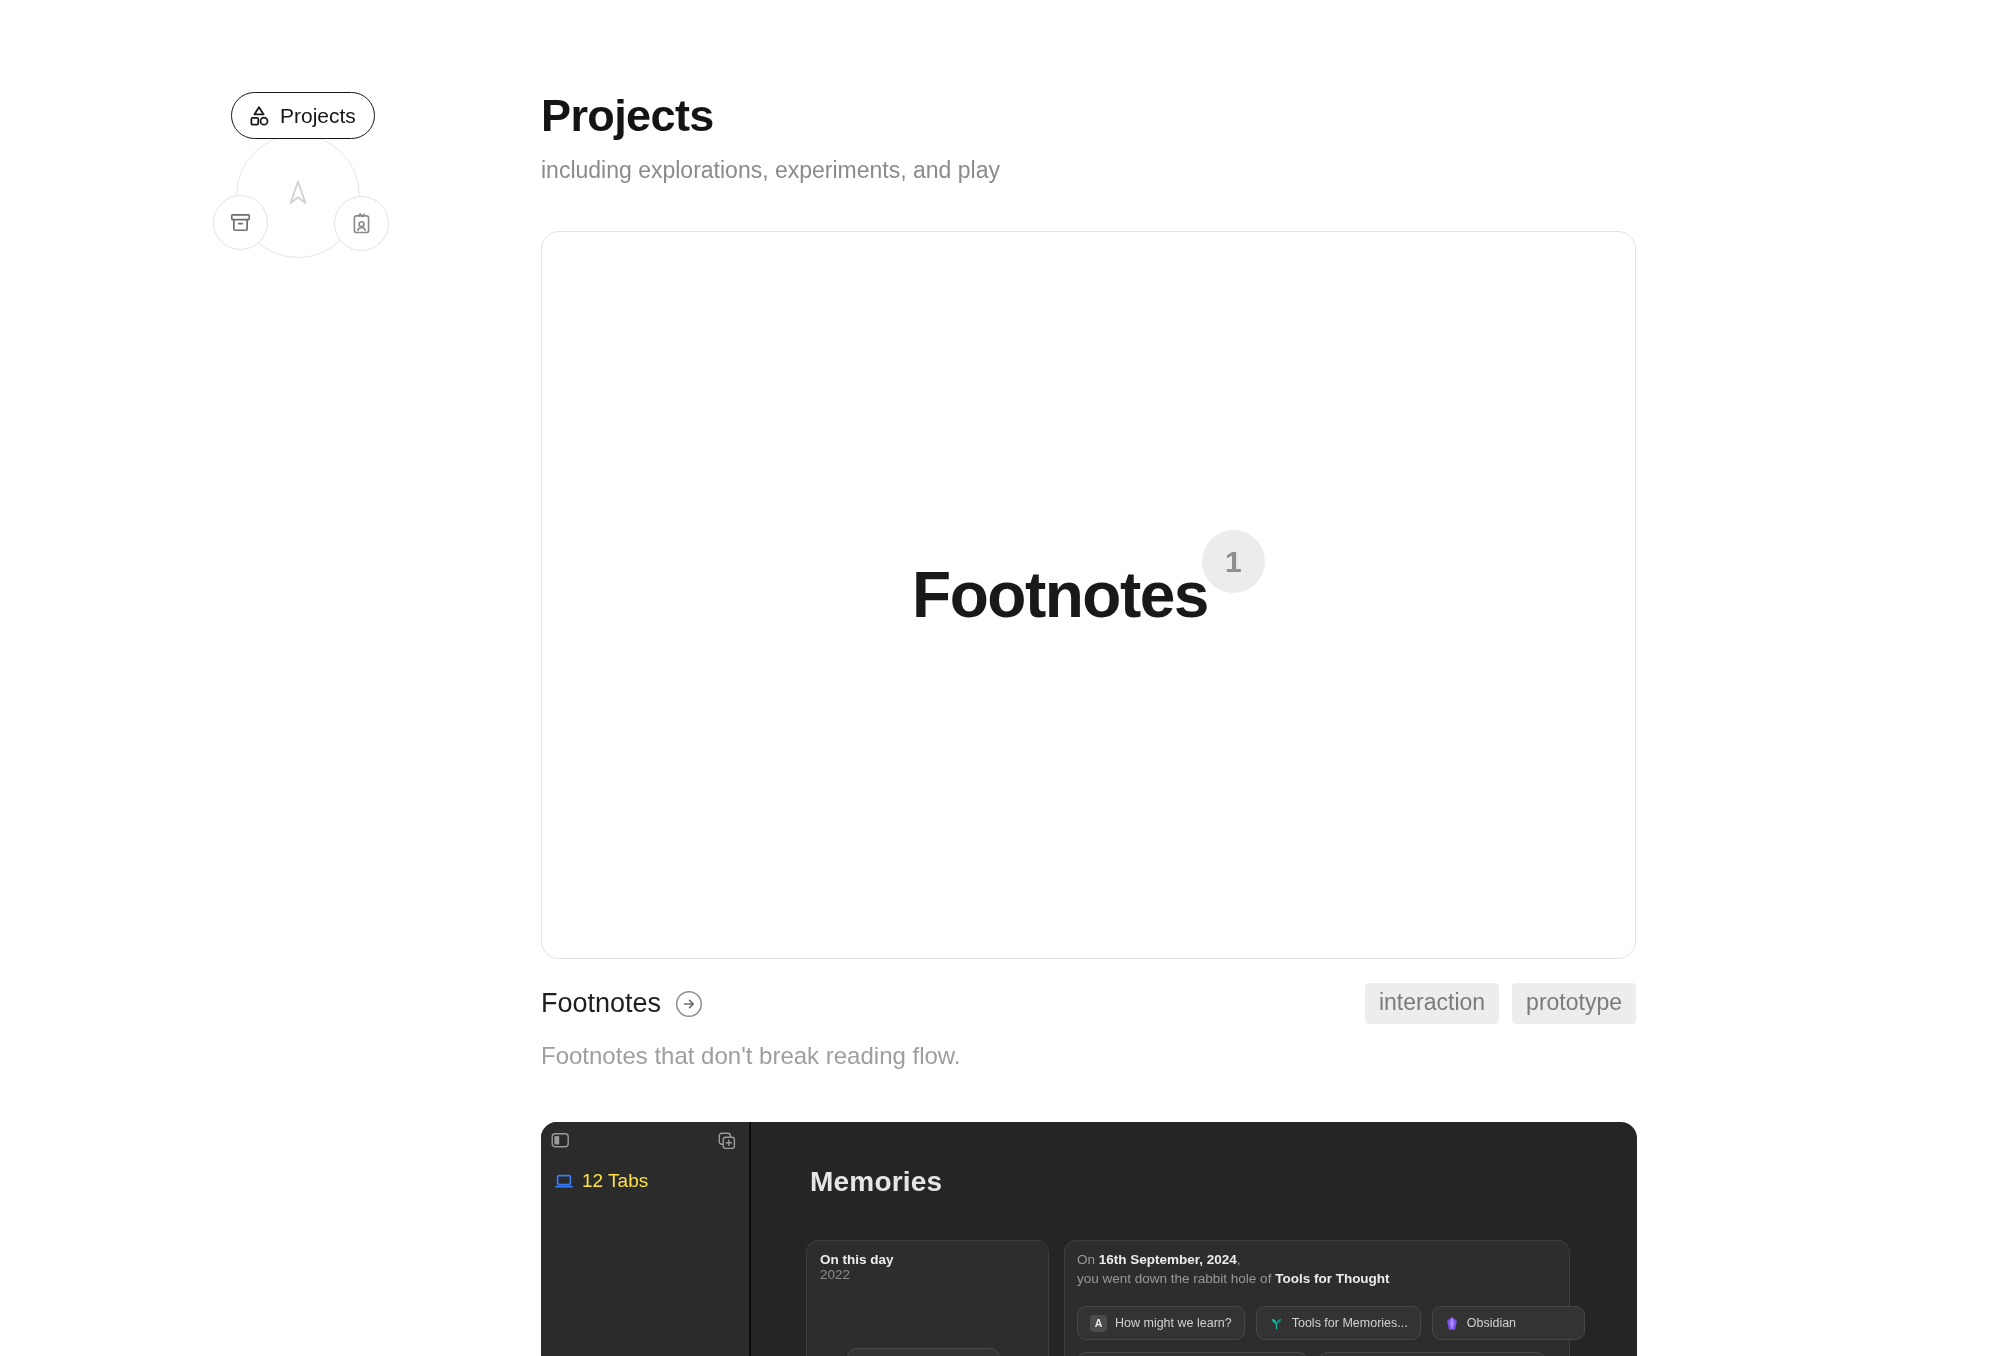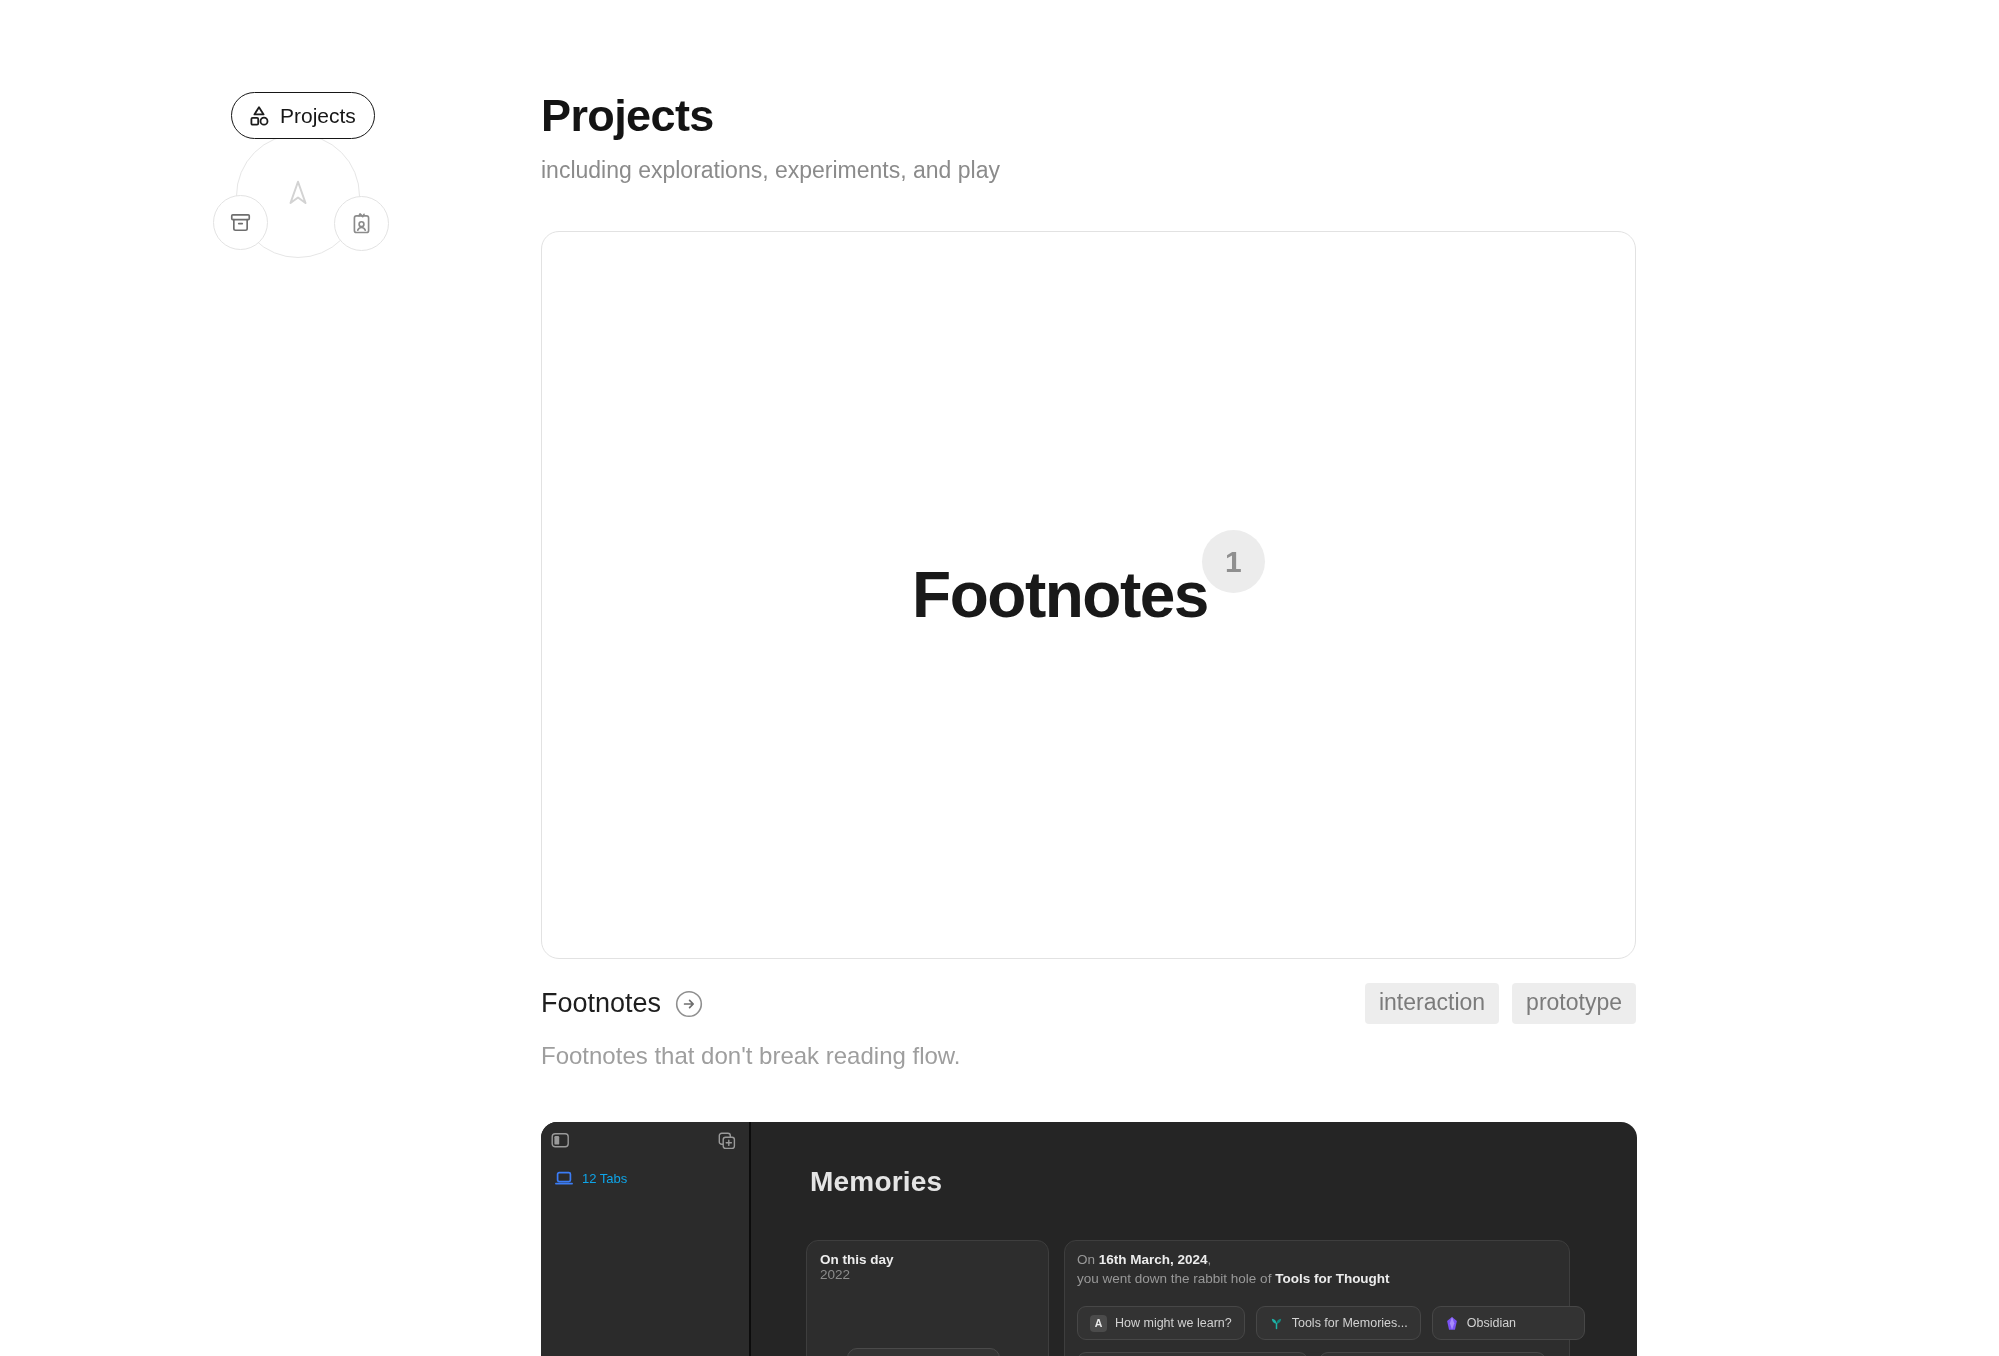--- a/index.html
+++ b/index.html
@@ -74,21 +74,21 @@
   .bp-sidebar {
     width:210px; flex:none; background:#2b2b2b; position:relative;
     border-right:2px solid #0c0c0c;
   }
   .bp-toggle { position:absolute; left:10px; top:10px; cursor:pointer; }
   .bp-newtab { position:absolute; right:13px; top:10px; cursor:pointer; }
   .bp-tabrow {
     position:absolute; left:14px; top:48px;
     display:flex; align-items:center; gap:9px; cursor:pointer;
   }
-  .bp-tabrow span { font-size:13px; color:#0ea5e9; }
+  .bp-tabrow span { font-size:19px; color:#fde047; }
   .bp-main { flex:1; position:relative; }
   .bp-title {
     position:absolute; left:59px; top:44px;
     font-size:28px; font-weight:700; color:#e5e5e5; letter-spacing:0.2px;
   }
   .bp-cards { position:absolute; left:55px; top:118px; display:flex; gap:15px; }
   .mini-card {
     background:#2d2d2d; border:1px solid #3e3e3e; border-radius:12px;
     height:250px; position:relative;
   }
@@ -224,21 +224,21 @@
       <div class="mini-card otd-card">
         <div class="otd-head">
           <span class="otd-title">On this day</span>
           <span class="otd-year">2022</span>
         </div>
         <div class="otd-thumb"></div>
       </div>
 
       <div class="mini-card mem-card">
         <div class="mem-line">
-          <span>On </span><b>16th March, 2024</b><span>,</span>
+          <span>On </span><b>16th September, 2024</b><span>,</span>
         </div>
         <div class="mem-line">
           <span>you went down the rabbit hole of </span><b>Tools for Thought</b>
         </div>
 
         <div class="pill-row">
           <div class="pill">
             <span class="a-badge">A</span>
             <span>How might we learn?</span>
           </div>

